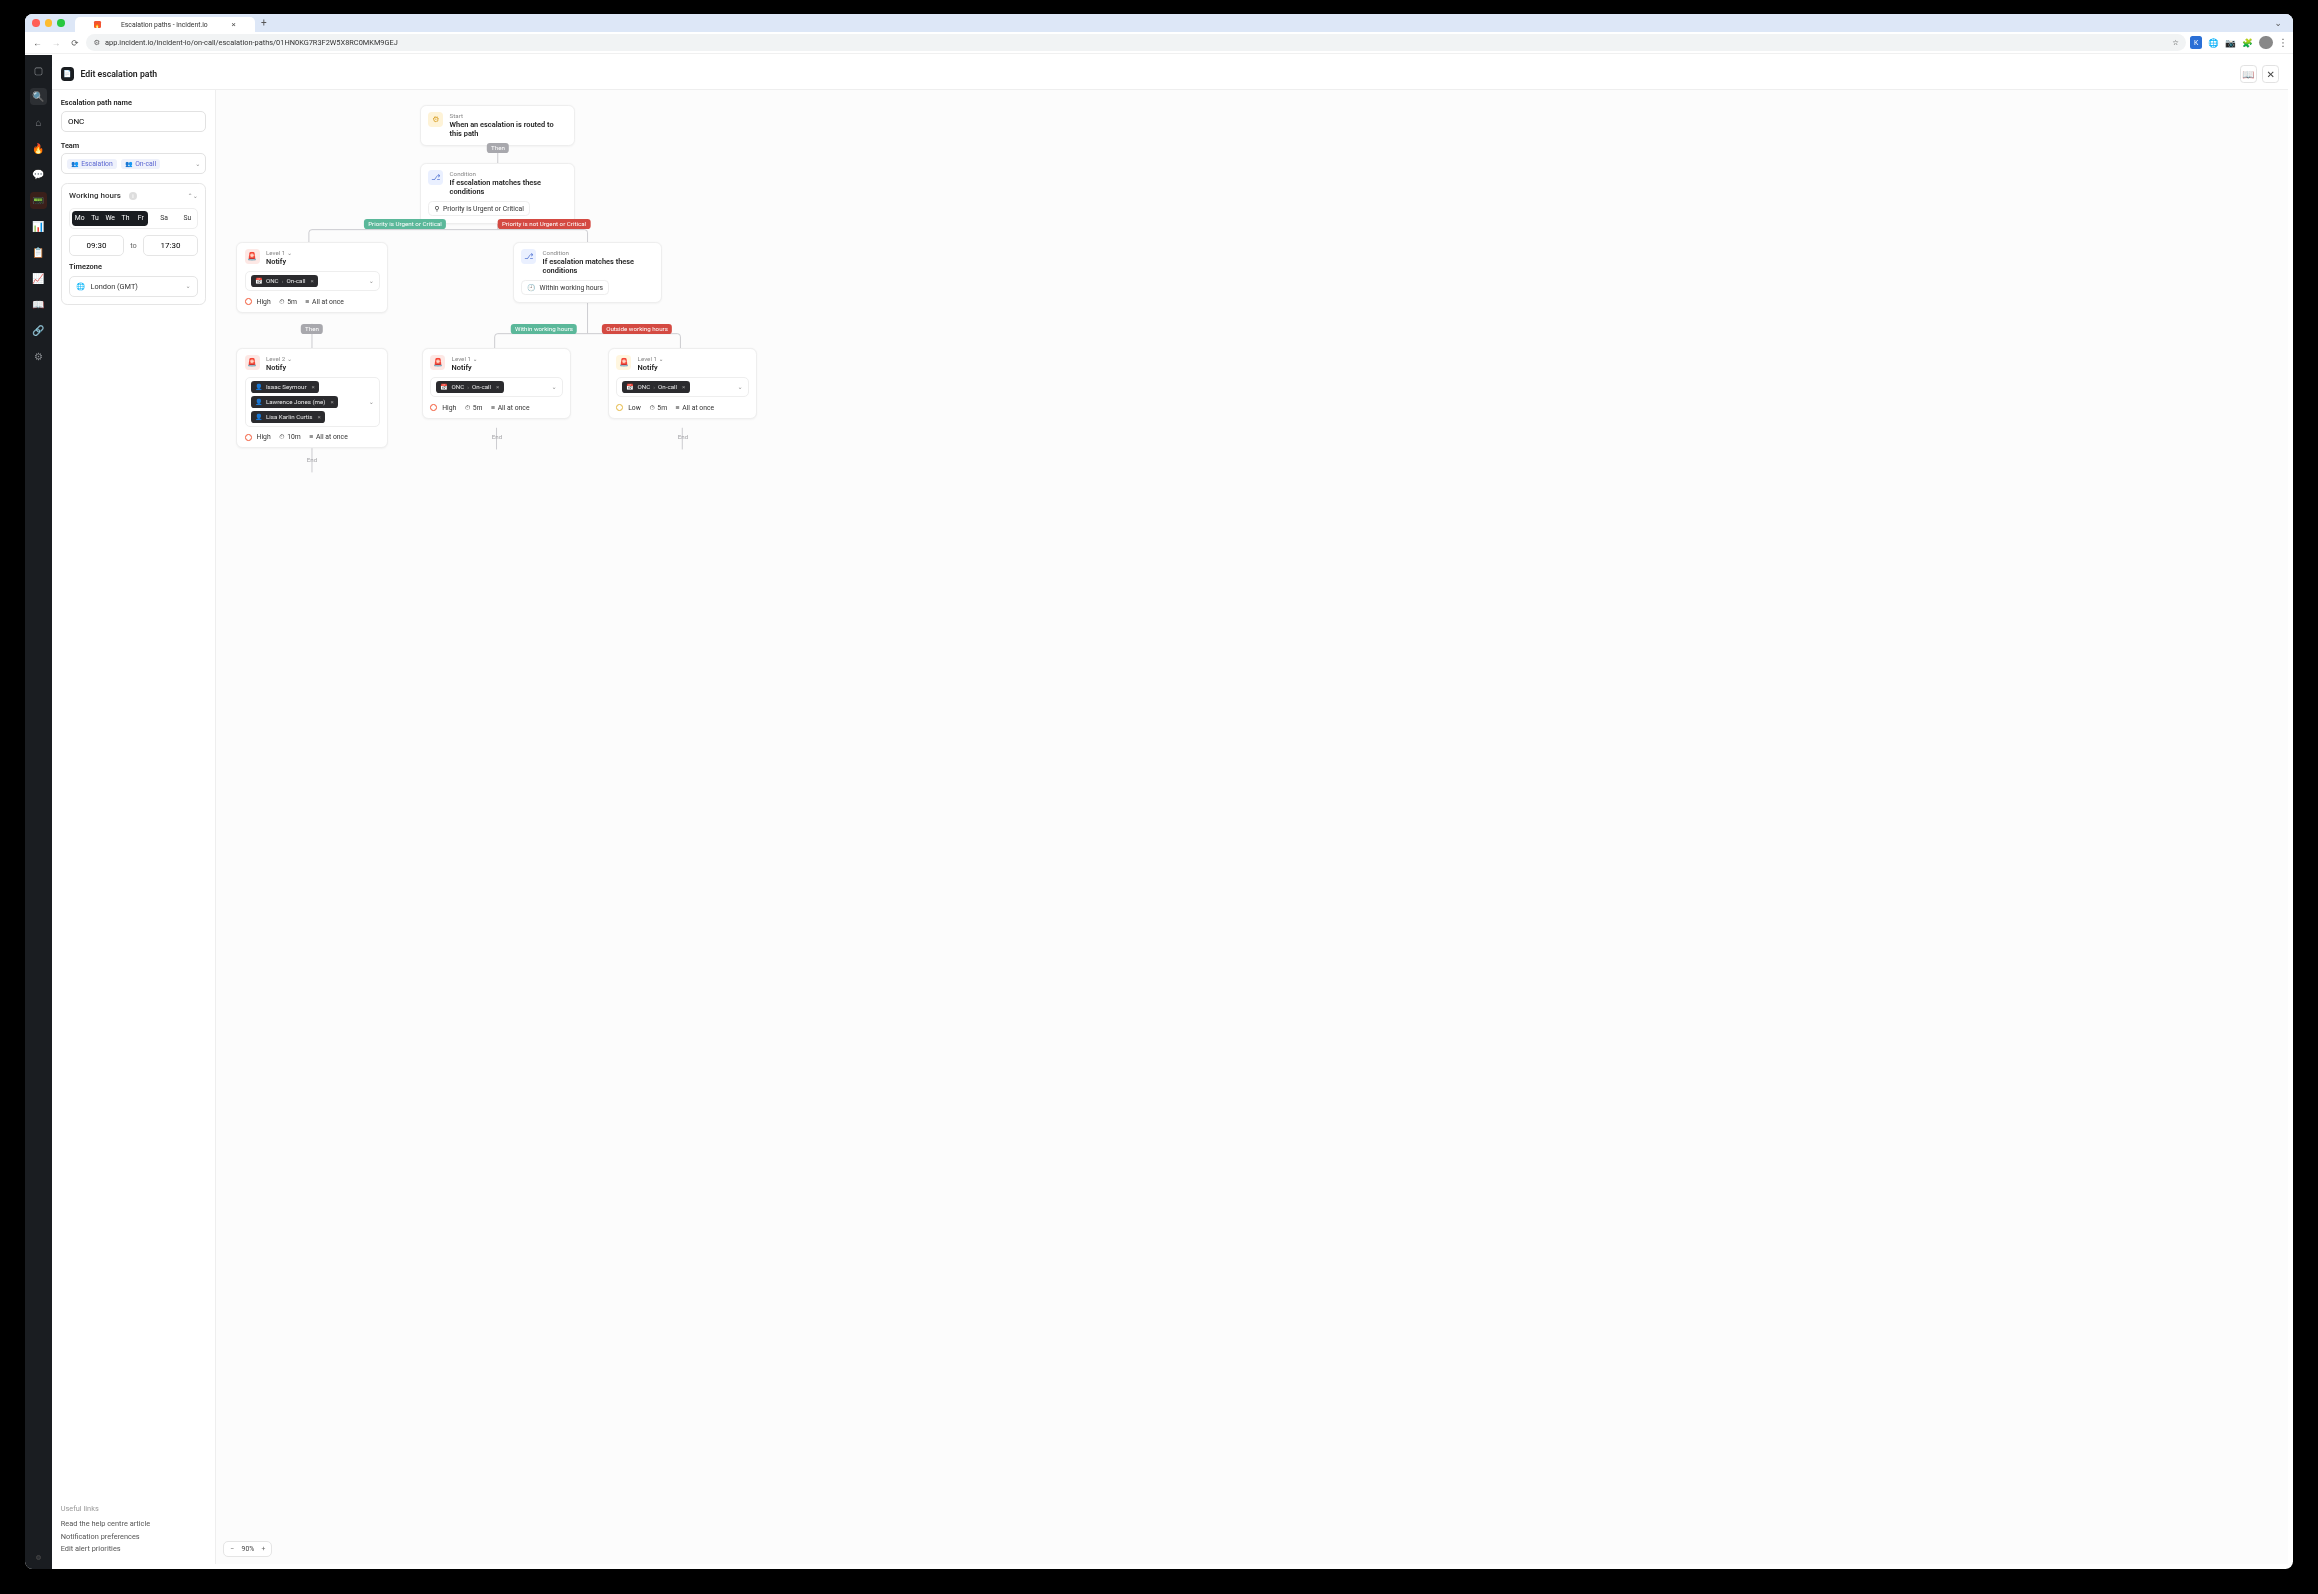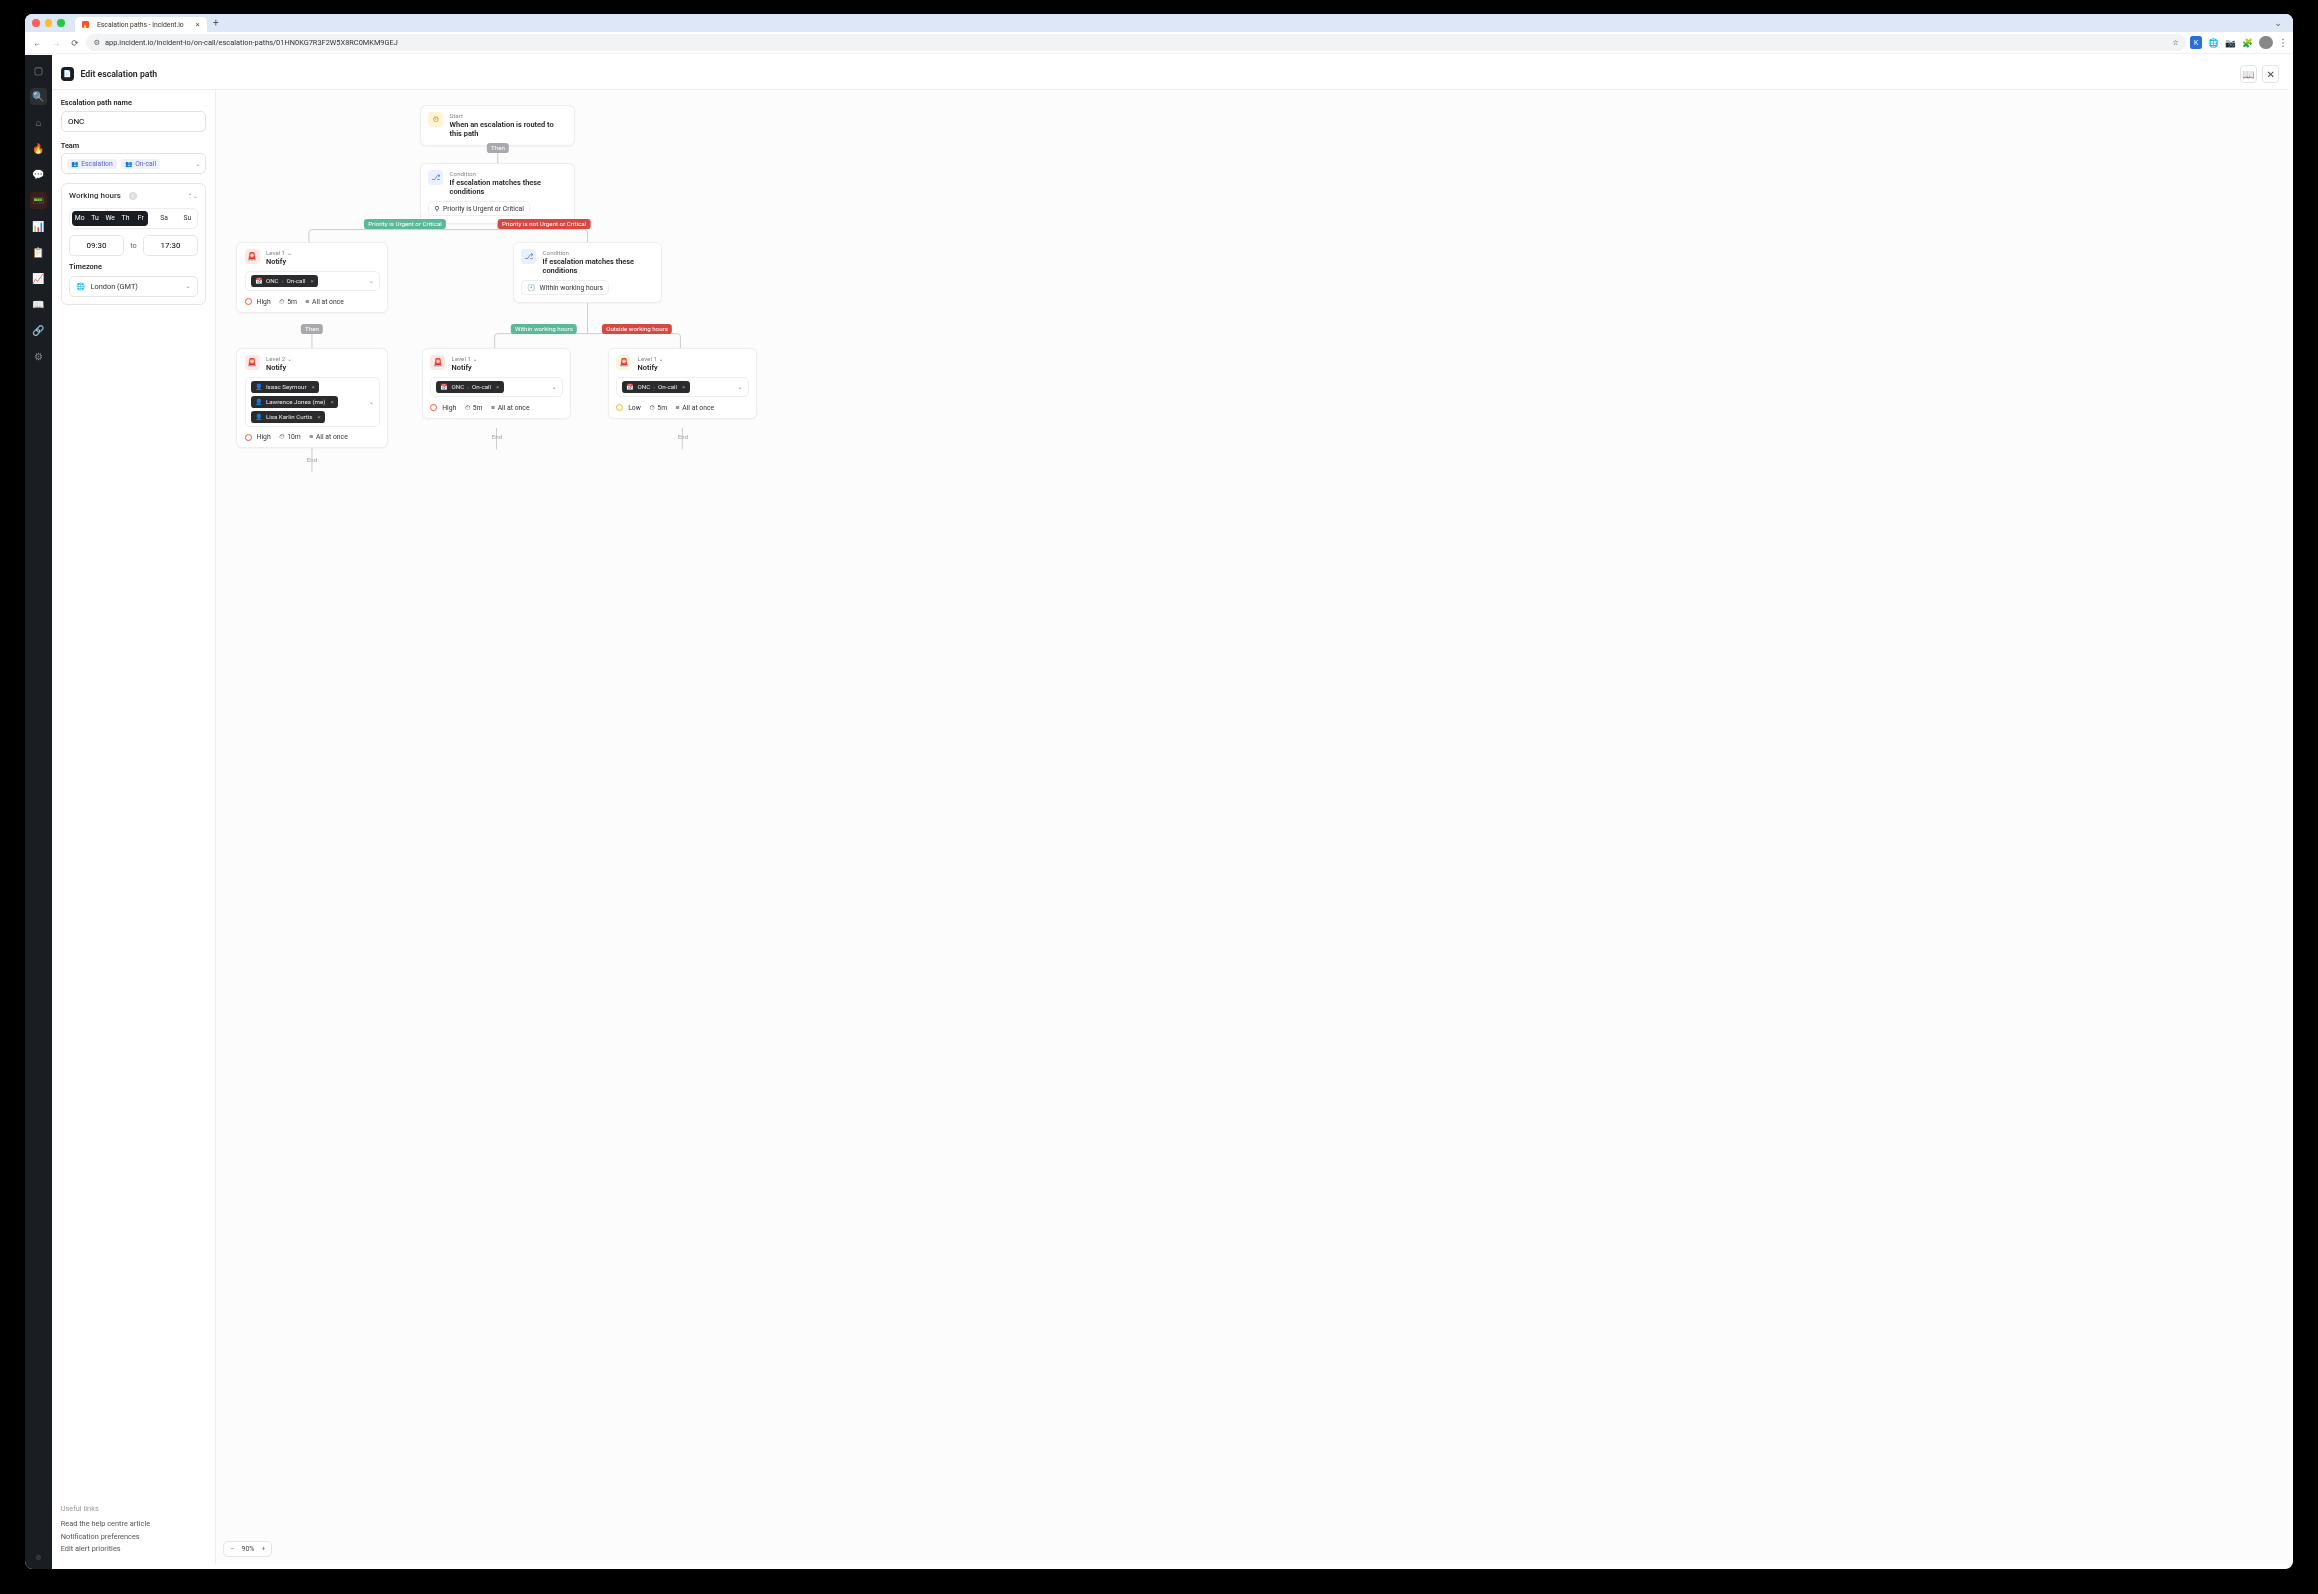--- a/index.html
+++ b/index.html
@@ -4,21 +4,21 @@
 <style>
 * { box-sizing: border-box; margin: 0; padding: 0; font-family: -apple-system, BlinkMacSystemFont, "Segoe UI", Roboto, sans-serif; }
 body { background: #000; width: 817px; height: 561px; overflow: hidden; }
 
 
 .browser-window { position: absolute; top: 13.6px; left: 25px; right: 25px; bottom: 25px; background: #fff; border-radius: 7.4px; overflow: hidden; box-shadow: 0 6.2px 25px rgba(0,0,0,0.4); }
 .titlebar { height: 18.6px; background: #dde7f7; display: flex; align-items: center; padding: 0 7.4px; }
 .traffic-lights { display: flex; gap: 5px; margin-right: 10px; }
 .tl { width: 7.4px; height: 7.4px; border-radius: 50%; }
 .tl.red { background:#ff5f57; } .tl.yellow{background:#febc2e;} .tl.green{background:#28c840;}
-.tab { background:#fff; height:15px; padding:0 7px; border-radius:5px 5px 0 0; display:flex; align-items:center; gap:8px; font-size:6.8px; color:#333; margin-top:3.7px; }
+.tab { background:#fff; height:15px; padding:0 19px; border-radius:5px 5px 0 0; display:flex; align-items:center; gap:20px; font-size:6.8px; color:#333; margin-top:3.7px; }
 .tab .favicon { width:7.4px; height:7.4px; background:#f25533; border-radius:1.2px; display:flex; align-items:center; justify-content:center; color:#fff; font-size:5px; }
 .tab-close { color:#555; font-size:8px; margin-left:3.7px; }
 .new-tab { margin-left:6.2px; font-size:10px; color:#555; }
 
 .toolbar { height:22px; background:#fff; display:flex; align-items:center; padding:0 5px; gap:3.7px; border-bottom:0.6px solid #f0f0f0; }
 .nav-btn { width:15px; height:15px; display:flex; align-items:center; justify-content:center; color:#555; font-size:8.7px; border-radius:2.5px; }
 .addr-bar { flex:1; height:17.3px; background:#f1f3f4; border-radius:8.7px; display:flex; align-items:center; padding:0 7.4px; gap:5px; font-size:7.4px; color:#333; }
 .addr-bar .site-icon { color:#666; font-size:7.4px; }
 .toolbar-icons { display:flex; gap:5px; align-items:center; }
 .tb-icon { width:12.4px; height:12.4px; display:flex; align-items:center; justify-content:center; font-size:8.7px; color:#555; }

